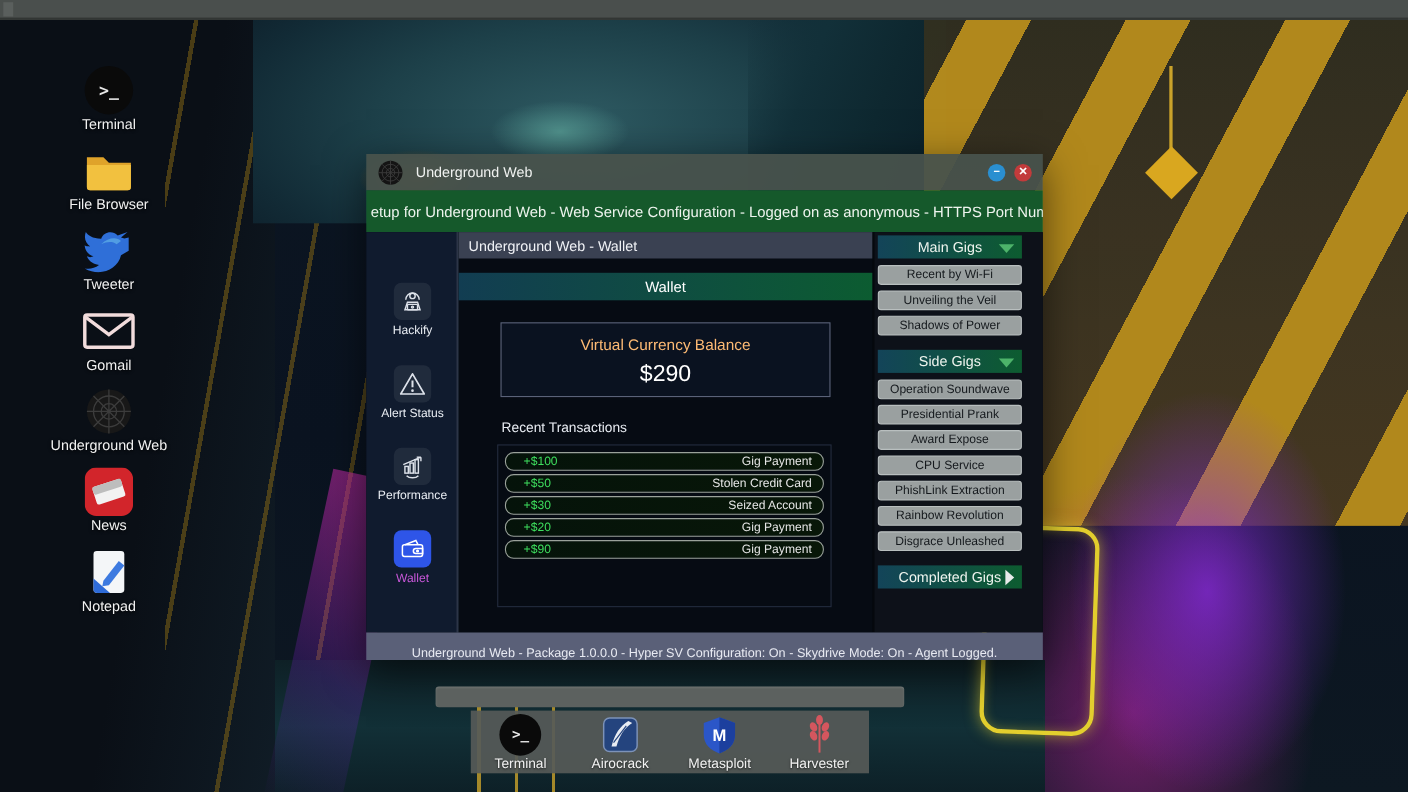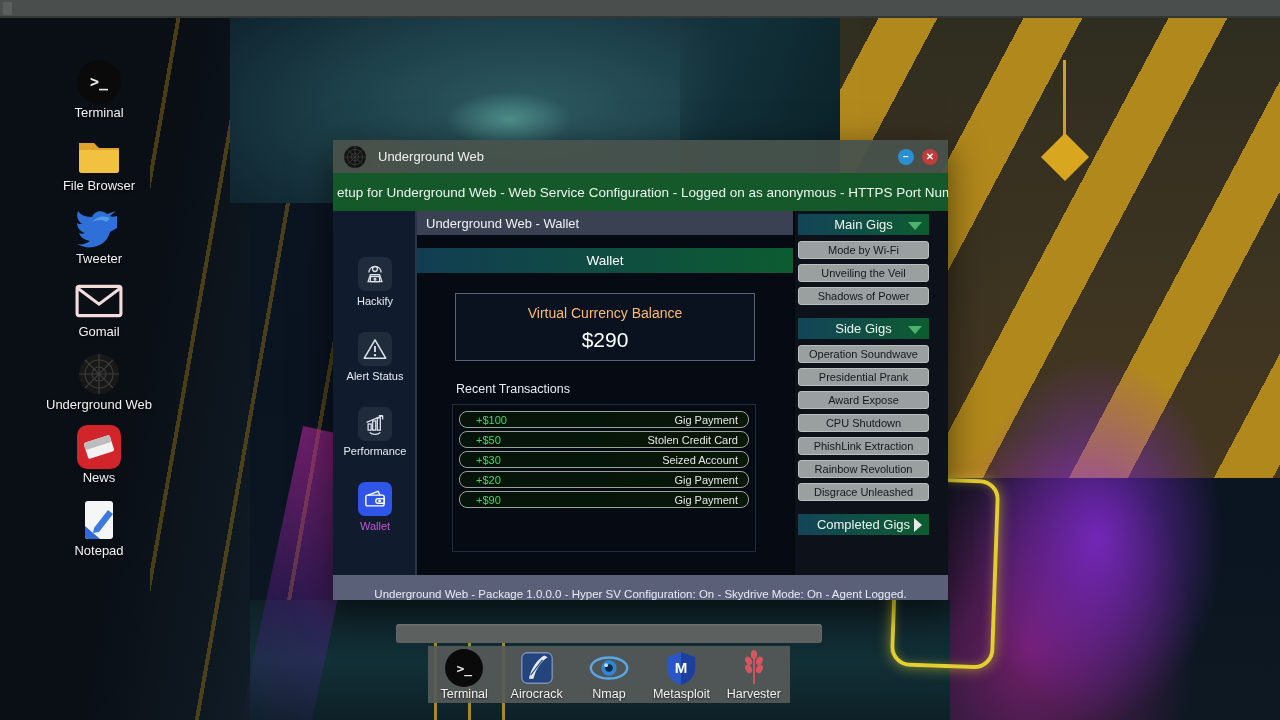--- a/index.html
+++ b/index.html
@@ -325,32 +325,32 @@
             <span class="tx-desc">Gig Payment</span>
           </div>
         </div>
       </div>
 
       <div class="gigs">
         <div class="gig-header">
           <span>Main Gigs</span>
           <div class="tri-down"></div>
         </div>
-        <div class="gig-btn">Mode by Wi-Fi</div>
+        <div class="gig-btn">Recent by Wi-Fi</div>
         <div class="gig-btn">Unveiling the Veil</div>
         <div class="gig-btn">Shadows of Power</div>
         <div class="gig-spacer"></div>
         <div class="gig-header">
           <span>Side Gigs</span>
           <div class="tri-down"></div>
         </div>
         <div class="gig-btn">Operation Soundwave</div>
         <div class="gig-btn">Presidential Prank</div>
         <div class="gig-btn">Award Expose</div>
-        <div class="gig-btn">CPU Shutdown</div>
+        <div class="gig-btn">CPU Service</div>
         <div class="gig-btn">PhishLink Extraction</div>
         <div class="gig-btn">Rainbow Revolution</div>
         <div class="gig-btn">Disgrace Unleashed</div>
         <div class="gig-spacer"></div>
         <div class="gig-header">
           <span>Completed Gigs</span>
           <div class="tri-right"></div>
         </div>
       </div>
     </div>
@@ -372,31 +372,20 @@
     <div class="dock-item">
       <div class="dock-icon">
         <svg width="34" height="34" viewBox="0 0 38 38">
             <rect x="2" y="2" width="34" height="34" rx="6" fill="#24447e"></rect>
             <rect x="2" y="2" width="34" height="34" rx="6" fill="none" stroke="#7c92b8" stroke-width="1.5"></rect>
             <path d="M27 5 C19 10 13 18 10 31 L15 31 C18 20 23 12 31 7 Z" fill="#e8ecf2"></path>
             <path d="M12 27 L25 10" stroke="#24447e" stroke-width="1.2"></path>
           </svg>
       </div>
       <div class="dock-label">Airocrack</div>
-    </div>
-    <div class="dock-item">
-      <div class="dock-icon">
-        <svg width="42" height="30" viewBox="0 0 44 30">
-            <ellipse cx="22" cy="15" rx="19" ry="11" fill="none" stroke="#58a8e8" stroke-width="2.5"></ellipse>
-            <circle cx="22" cy="15" r="8" fill="#2f86d6"></circle>
-            <circle cx="22" cy="15" r="4" fill="#0a2a4a"></circle>
-            <circle cx="19" cy="12" r="2" fill="#bfe0ff"></circle>
-          </svg>
-      </div>
-      <div class="dock-label">Nmap</div>
     </div>
     <div class="dock-item">
       <div class="dock-icon">
         <svg width="32" height="36" viewBox="0 0 36 40">
             <path d="M18 2 L34 8 V20 C34 30 27 36 18 39 C9 36 2 30 2 20 V8 Z" fill="#2b56c8"></path>
             <path d="M18 2 L34 8 V20 C34 30 27 36 18 39 Z" fill="#1c3f9e"></path>
             <text x="18" y="26" font-size="17" font-weight="bold" fill="#ffffff" text-anchor="middle" font-family="Liberation Sans, sans-serif">M</text>
           </svg>
       </div>
       <div class="dock-label">Metasploit</div>

